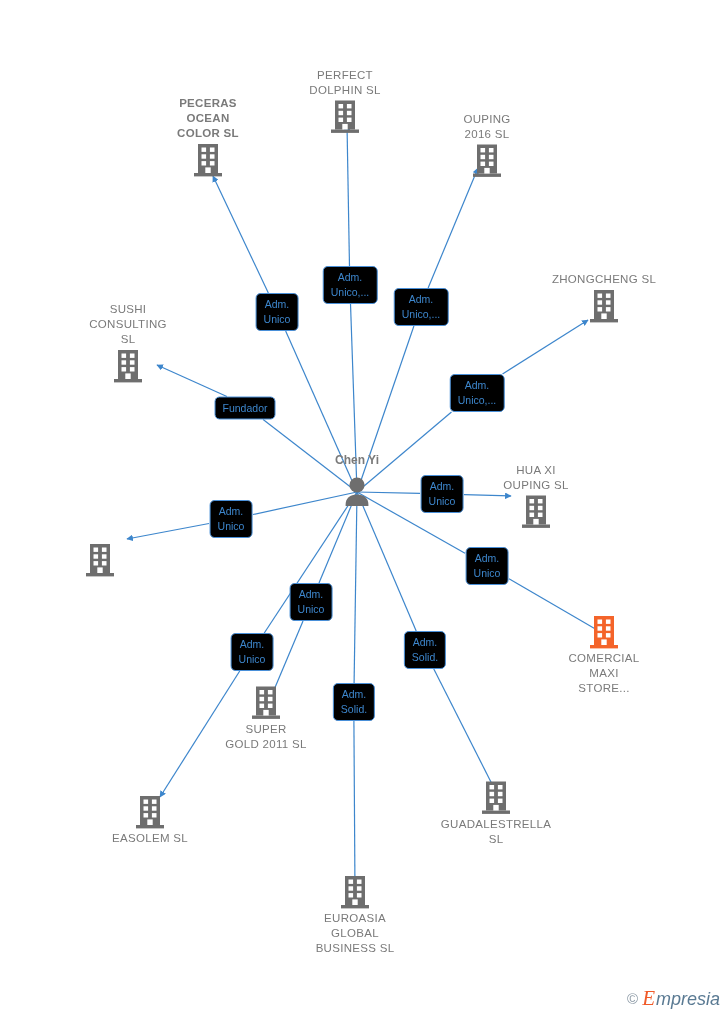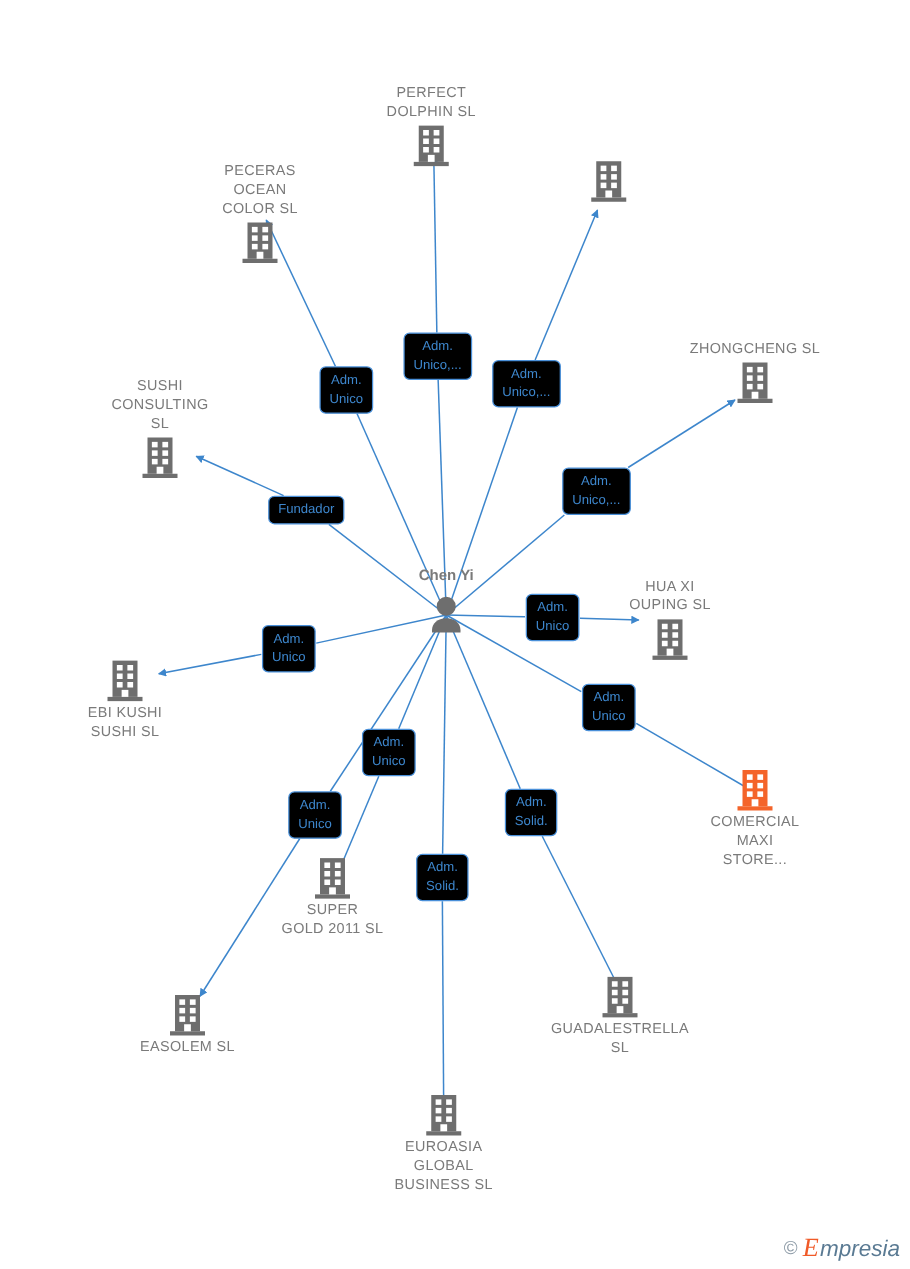--- a/index.html
+++ b/index.html
@@ -159,21 +159,21 @@
   <div class="node" id="center-node" style="left: 357px; top: 492px;">
     <span class="node-icon">
       <svg width="30" height="32" viewBox="0 0 30 32" xmlns="http://www.w3.org/2000/svg">
         <circle cx="15" cy="9" r="7.6" fill="#6e6e6e"></circle>
         <path d="M15 18.6c-7 0-11.4 4.2-11.4 9.6 0 1.2 0 1.8 0 1.8h22.8s0-0.6 0-1.8c0-5.4-4.4-9.6-11.4-9.6z" fill="#6e6e6e"></path>
       </svg>
     </span>
   </div>
 
   <div id="node-layer">
-      <div class="node label-above" style="left: 208px; top: 171px;">
+      <div class="node label-above" style="left: 208px; top: 137px; font-weight: bold;">
         <span class="node-icon"><svg width="30" height="36" viewBox="0 0 30 36" xmlns="http://www.w3.org/2000/svg">
             <rect x="5" y="2" width="20" height="29" fill="#6e6e6e"></rect>
             <rect x="1" y="31" width="28" height="3.4" fill="#6e6e6e"></rect>
             <rect x="8.5" y="5.5" width="4.6" height="4.4" fill="#ffffff"></rect>
             <rect x="16.9" y="5.5" width="4.6" height="4.4" fill="#ffffff"></rect>
             <rect x="8.5" y="12.3" width="4.6" height="4.4" fill="#ffffff"></rect>
             <rect x="16.9" y="12.3" width="4.6" height="4.4" fill="#ffffff"></rect>
             <rect x="8.5" y="19.1" width="4.6" height="4.4" fill="#ffffff"></rect>
             <rect x="16.9" y="19.1" width="4.6" height="4.4" fill="#ffffff"></rect>
             <rect x="12.3" y="25.4" width="5.4" height="5.6" fill="#ffffff"></rect>
@@ -202,20 +202,22 @@
             <rect x="5" y="2" width="20" height="29" fill="#6e6e6e"></rect>
             <rect x="1" y="31" width="28" height="3.4" fill="#6e6e6e"></rect>
             <rect x="8.5" y="5.5" width="4.6" height="4.4" fill="#ffffff"></rect>
             <rect x="16.9" y="5.5" width="4.6" height="4.4" fill="#ffffff"></rect>
             <rect x="8.5" y="12.3" width="4.6" height="4.4" fill="#ffffff"></rect>
             <rect x="16.9" y="12.3" width="4.6" height="4.4" fill="#ffffff"></rect>
             <rect x="8.5" y="19.1" width="4.6" height="4.4" fill="#ffffff"></rect>
             <rect x="16.9" y="19.1" width="4.6" height="4.4" fill="#ffffff"></rect>
             <rect x="12.3" y="25.4" width="5.4" height="5.6" fill="#ffffff"></rect>
           </svg></span>
+        <span class="node-label">OUPING
+2016  SL</span>
       </div>
       <div class="node label-above" style="left: 604px; top: 298px;">
         <span class="node-icon"><svg width="30" height="36" viewBox="0 0 30 36" xmlns="http://www.w3.org/2000/svg">
             <rect x="5" y="2" width="20" height="29" fill="#6e6e6e"></rect>
             <rect x="1" y="31" width="28" height="3.4" fill="#6e6e6e"></rect>
             <rect x="8.5" y="5.5" width="4.6" height="4.4" fill="#ffffff"></rect>
             <rect x="16.9" y="5.5" width="4.6" height="4.4" fill="#ffffff"></rect>
             <rect x="8.5" y="12.3" width="4.6" height="4.4" fill="#ffffff"></rect>
             <rect x="16.9" y="12.3" width="4.6" height="4.4" fill="#ffffff"></rect>
             <rect x="8.5" y="19.1" width="4.6" height="4.4" fill="#ffffff"></rect>
@@ -260,22 +262,20 @@
             <rect x="5" y="2" width="20" height="29" fill="#6e6e6e"></rect>
             <rect x="1" y="31" width="28" height="3.4" fill="#6e6e6e"></rect>
             <rect x="8.5" y="5.5" width="4.6" height="4.4" fill="#ffffff"></rect>
             <rect x="16.9" y="5.5" width="4.6" height="4.4" fill="#ffffff"></rect>
             <rect x="8.5" y="12.3" width="4.6" height="4.4" fill="#ffffff"></rect>
             <rect x="16.9" y="12.3" width="4.6" height="4.4" fill="#ffffff"></rect>
             <rect x="8.5" y="19.1" width="4.6" height="4.4" fill="#ffffff"></rect>
             <rect x="16.9" y="19.1" width="4.6" height="4.4" fill="#ffffff"></rect>
             <rect x="12.3" y="25.4" width="5.4" height="5.6" fill="#ffffff"></rect>
           </svg></span>
-        <span class="node-label">EBI KUSHI
-SUSHI  SL</span>
       </div>
       <div class="node focus" style="left: 604px; top: 655px;">
         <span class="node-icon"><svg width="30" height="36" viewBox="0 0 30 36" xmlns="http://www.w3.org/2000/svg">
             <rect x="5" y="2" width="20" height="29" fill="#f4642a"></rect>
             <rect x="1" y="31" width="28" height="3.4" fill="#f4642a"></rect>
             <rect x="8.5" y="5.5" width="4.6" height="4.4" fill="#ffffff"></rect>
             <rect x="16.9" y="5.5" width="4.6" height="4.4" fill="#ffffff"></rect>
             <rect x="8.5" y="12.3" width="4.6" height="4.4" fill="#ffffff"></rect>
             <rect x="16.9" y="12.3" width="4.6" height="4.4" fill="#ffffff"></rect>
             <rect x="8.5" y="19.1" width="4.6" height="4.4" fill="#ffffff"></rect>

